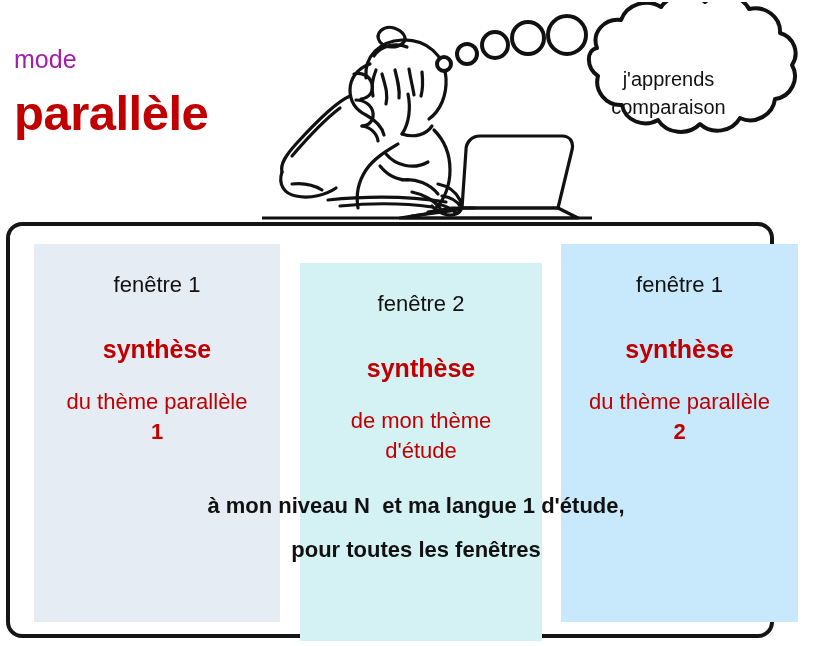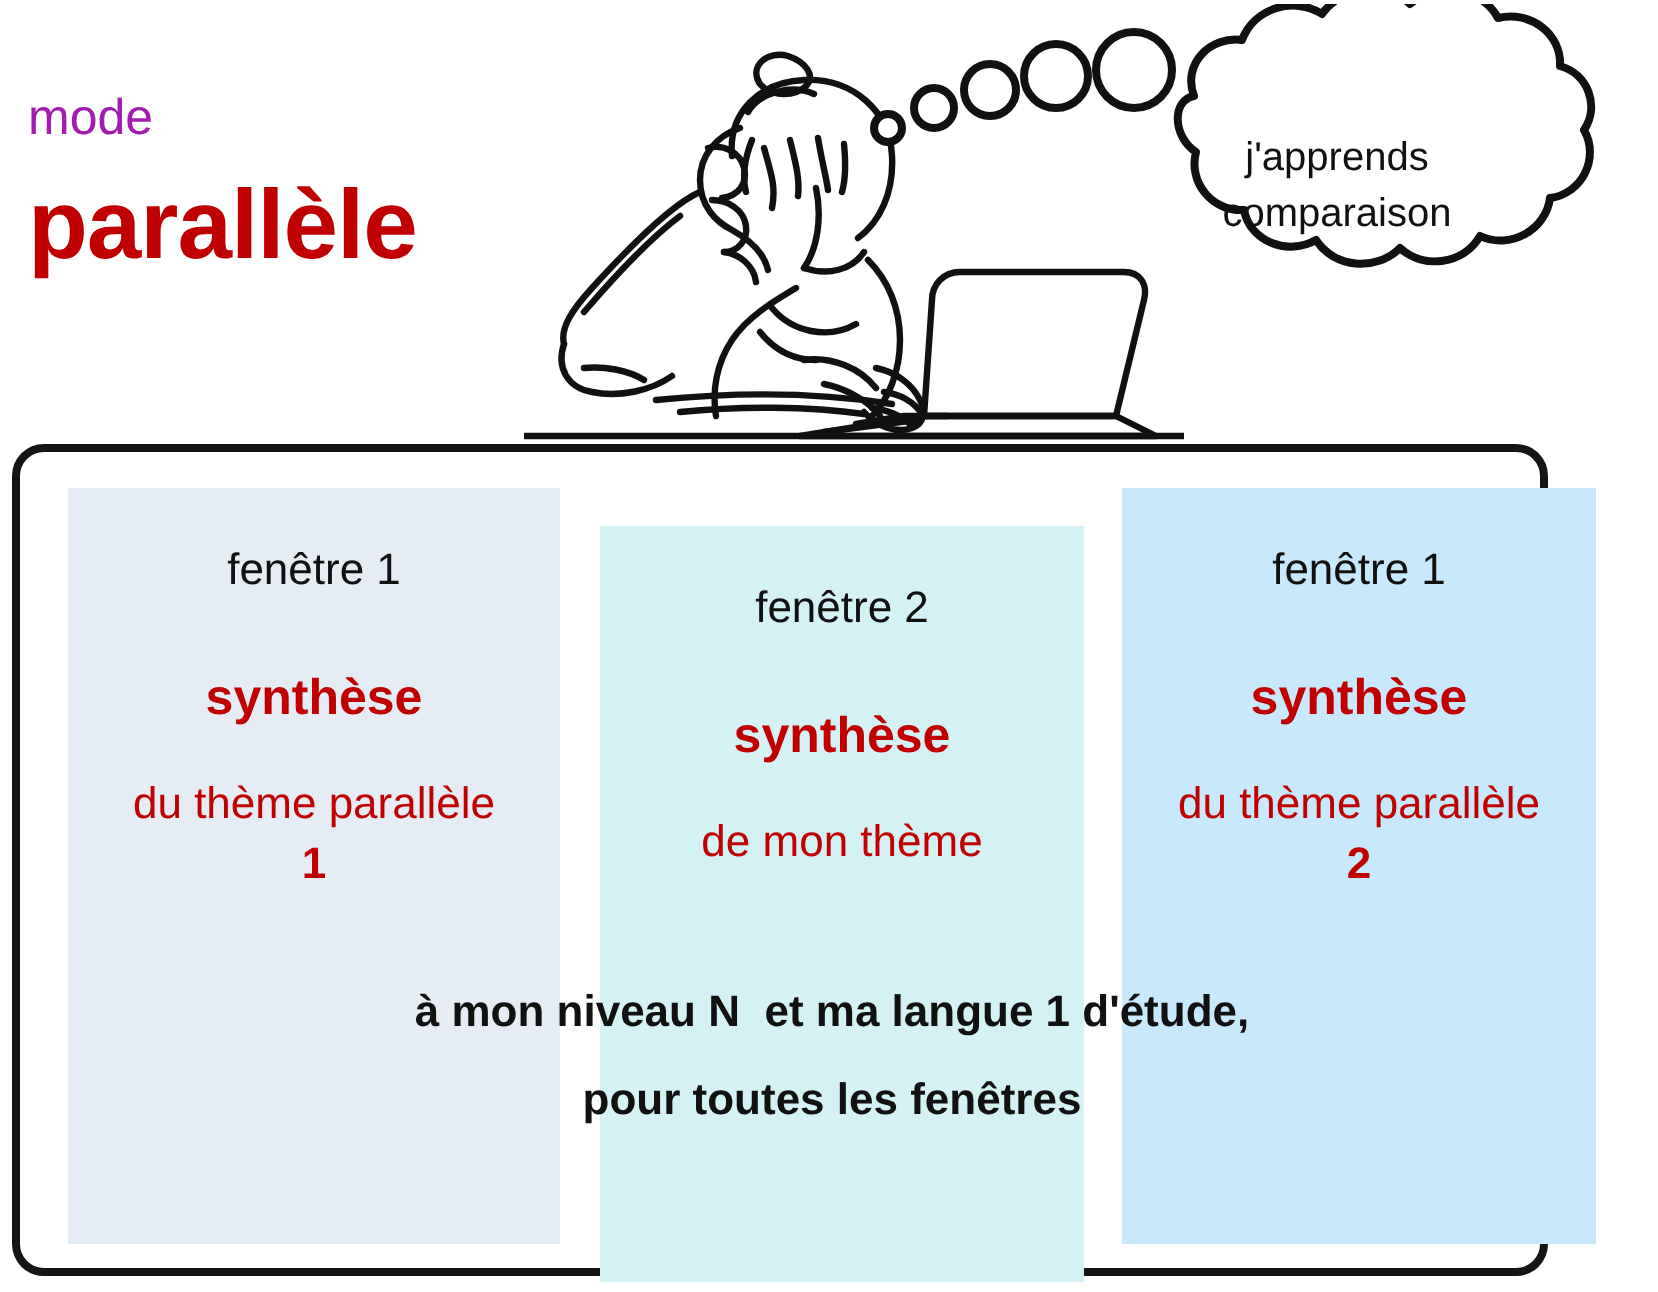--- a/index.html
+++ b/index.html
@@ -268,20 +268,21 @@
         <span class="line2">du thème parallèle</span>
         <span class="num">1</span>
       </div>
     </div>
 
     <div class="column c1">
       <div class="col-window">fenêtre 2</div>
       <div class="col-synthese">synthèse</div>
       <div class="col-desc">
         <span class="line2">de mon thème</span>
+        <span class="line2">d'étude</span>
       </div>
     </div>
 
     <div class="column c2">
       <div class="col-window">fenêtre 1</div>
       <div class="col-synthese">synthèse</div>
       <div class="col-desc">
         <span class="line2">du thème parallèle</span>
         <span class="num">2</span>
       </div>

